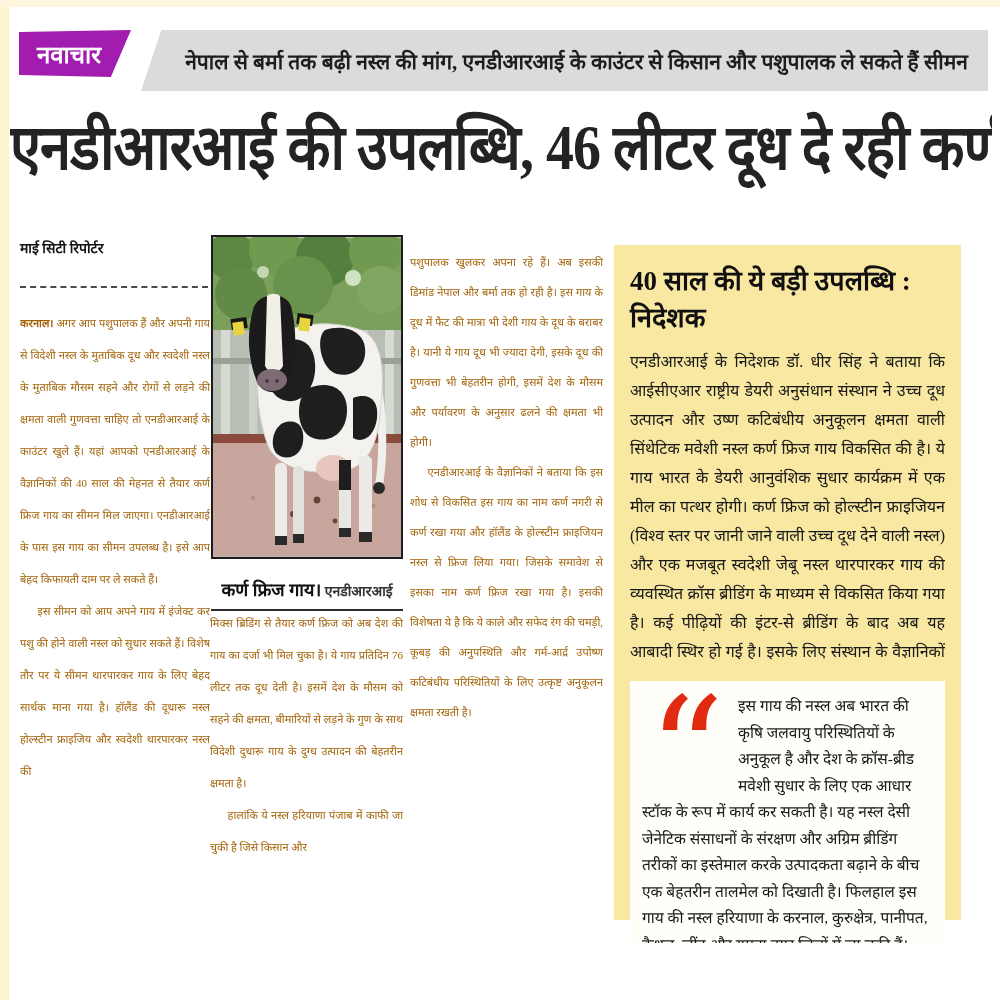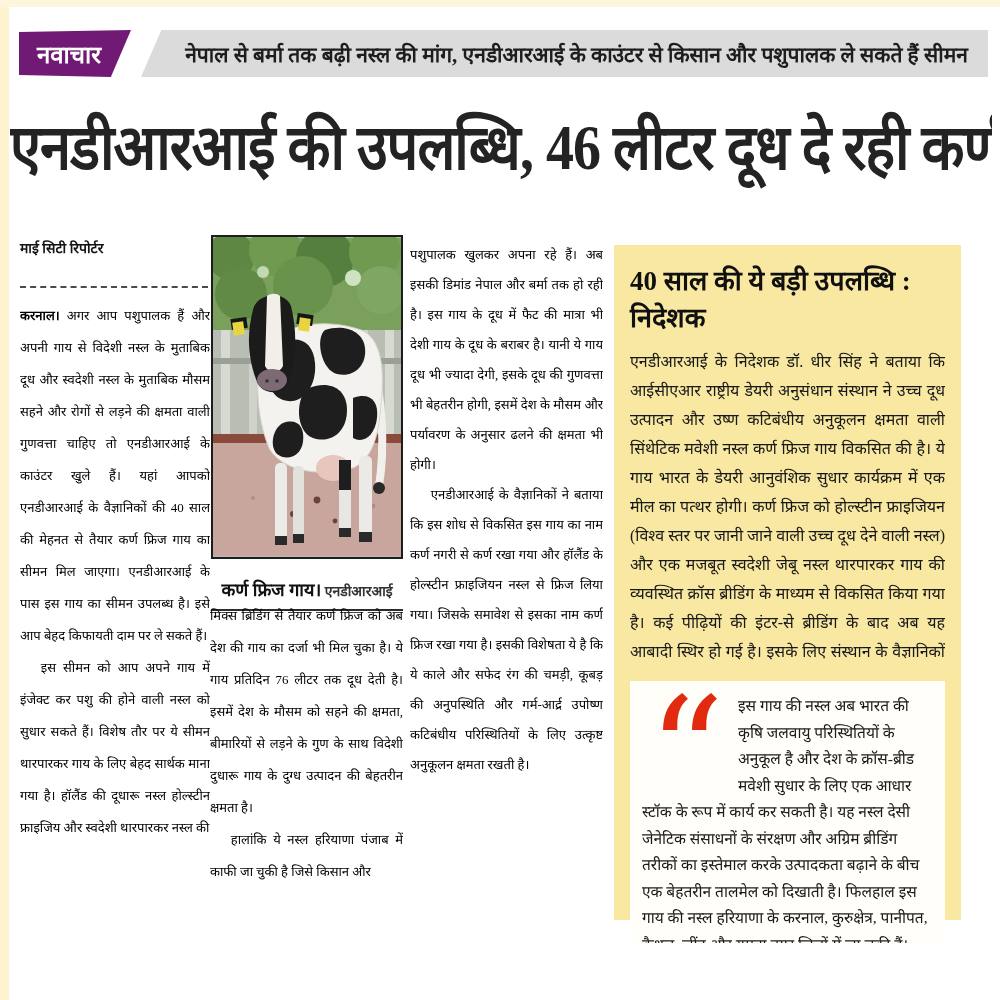--- a/index.html
+++ b/index.html
@@ -10,46 +10,46 @@
     font-family:"Liberation Serif","DejaVu Serif",serif;
     color:#1c1c1c;
     overflow:hidden;
   }
   .edge-left { position:absolute; left:0; top:0; width:9px; height:100%; background:#fdf3cf; }
   .edge-top  { position:absolute; left:0; top:0; width:100%; height:7px; background:#fdf6dd; }
 
   
   .kicker-badge{
     position:absolute; left:19px; top:30px; width:112px; height:47px;
-    background:#701a75;
+    background:#a21caf;
     clip-path:polygon(0 4%,100% 0,82% 100%,0 96%);
     display:flex; align-items:center; justify-content:center;
     color:#ffffff; font-weight:bold; font-size:24px; padding-right:12px;
   }
   .strap-bar{
-    position:absolute; left:141px; top:30px; width:847px; height:47px;
+    position:absolute; left:141px; top:30px; width:847px; height:61px;
     background:#dbdbdb;
     clip-path:polygon(2.4% 0,100% 0,100% 100%,0 100%);
     display:flex; align-items:center; justify-content:center;
     font-weight:bold; font-size:21px; color:#1d1d1d; padding-left:24px;
   }
 
   .headline{
     position:absolute; left:10px; top:102px; width:982px; height:100px;
     font-size:56px; font-weight:800; color:#232323; letter-spacing:-1px;
     white-space:nowrap; transform:scaleY(1.12); transform-origin:top left;
     overflow:hidden;
   }
 
   .byline{ position:absolute; left:20px; top:238px; width:190px; font-size:14px; font-weight:bold; color:#141414;}
   .byline-rule{ position:absolute; left:20px; top:286px; width:188px; border-top:2px dashed #4a4a4a; }
 
   .body-col{
-    position:absolute; font-size:13px; line-height:32px;
-    text-align:justify; color:#000000; overflow:hidden;
+    position:absolute; font-size:11px; line-height:32px;
+    text-align:justify; color:#a16207; overflow:hidden;margin-top:7px;
   }
   .body-col p + p { text-indent:1.6em; }
   .col1{ left:20px;  top:300px; width:190px; height:615px; }
   .col2{ left:210px; top:600px; width:193px; height:315px; }
   .col3{ left:410px; top:240px; width:193px; height:675px; line-height:30px; }
   .lead{ font-weight:bold; }
 
   
   .photo-fig{ position:absolute; left:211px; top:235px; width:192px; }
   .photo{ width:192px; height:324px; border:2px solid #1d1d1d; background:#b9beb5; display:block; }

